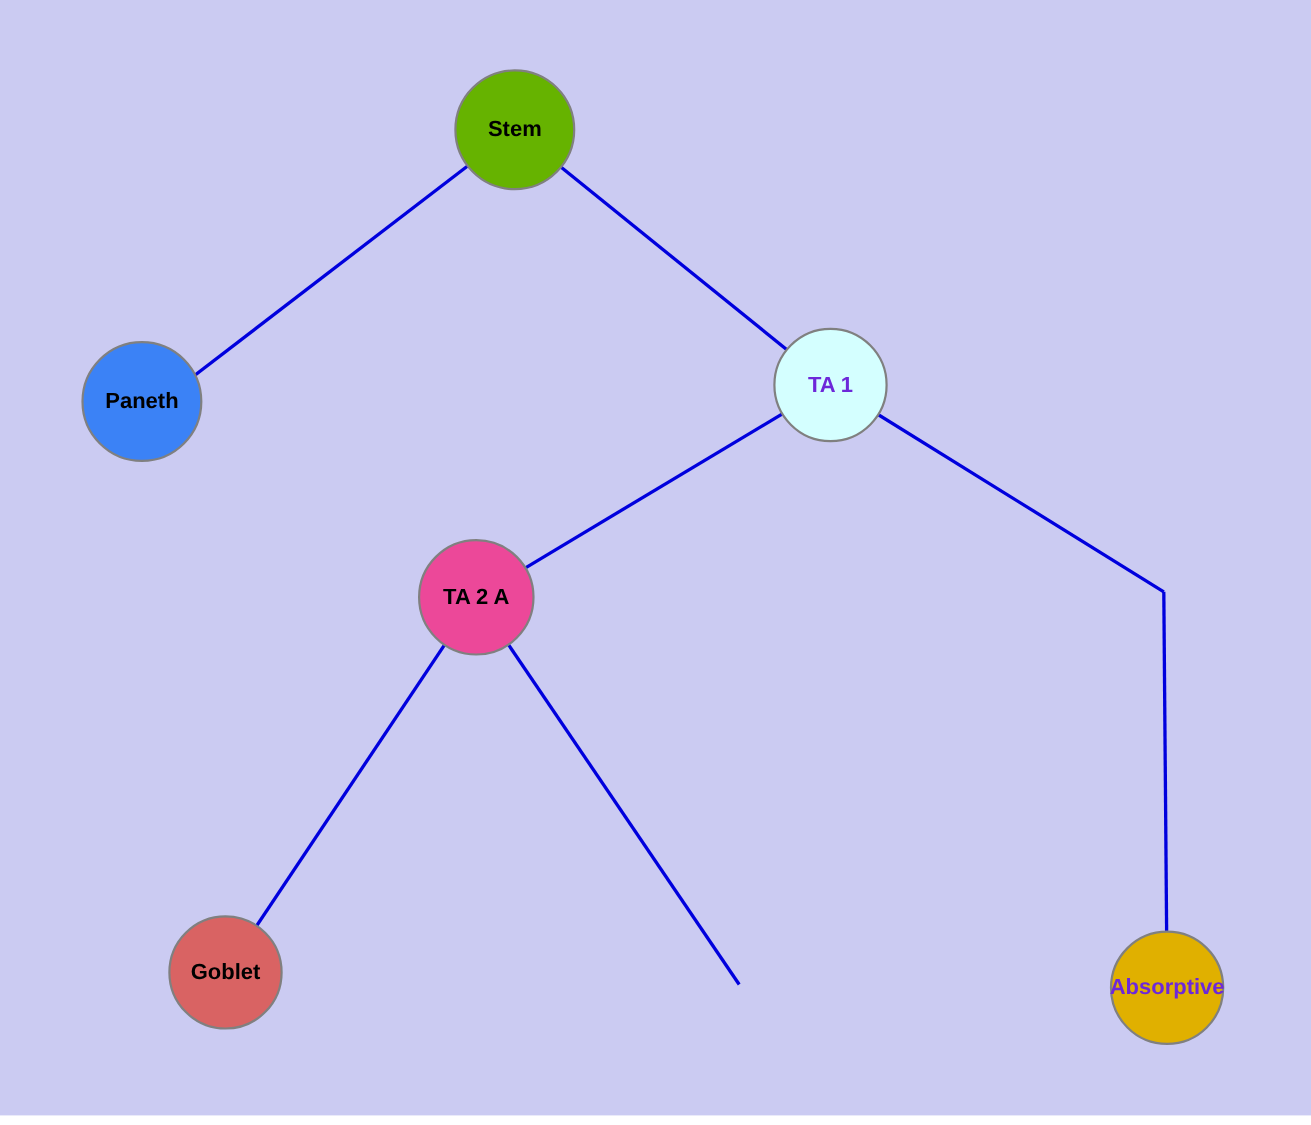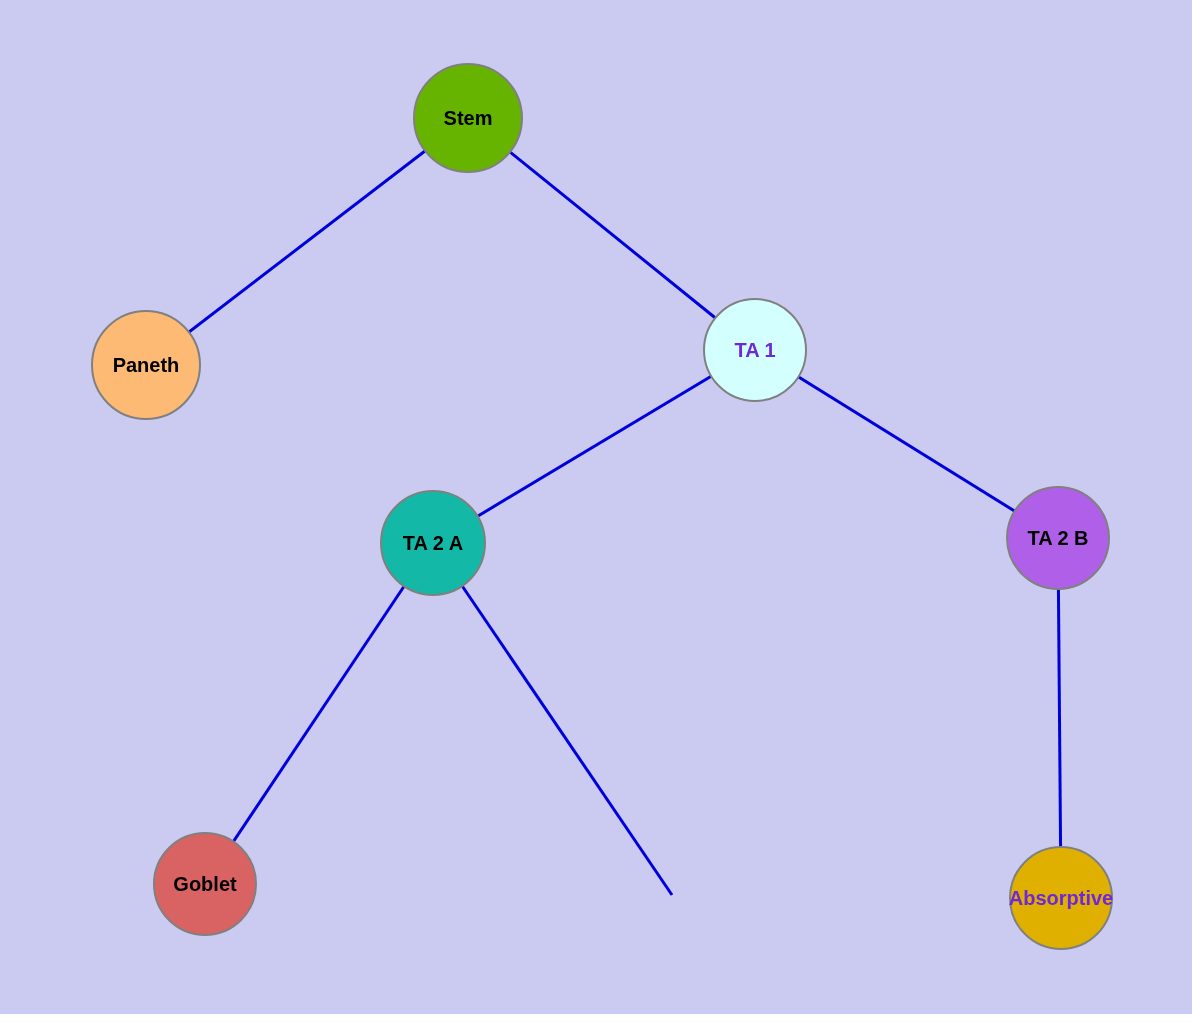--- a/index.html
+++ b/index.html
@@ -64,35 +64,32 @@
     <line class="edge" x1="755" y1="350" x2="1058" y2="538" stroke="#0000dd" stroke-width="3"></line>
     <line class="edge" x1="433" y1="543" x2="205" y2="884" stroke="#0000dd" stroke-width="3"></line>
     <line class="edge" x1="433" y1="543" x2="672" y2="895" stroke="#0000dd" stroke-width="3"></line>
     <line class="edge" x1="1058" y1="538" x2="1061" y2="898" stroke="#0000dd" stroke-width="3"></line>
   </svg>
 
   <div class="node" style="left: 413px; top: 63px; width: 110px; height: 110px; background: rgb(102, 179, 0); border-color: rgb(128, 128, 128);">
     <span class="node-label" style="color: rgb(0, 0, 0);">Stem</span>
   </div>
 
-  <div class="node" style="left: 91px; top: 310px; width: 110px; height: 110px; background: #fdba74; border-color: rgb(128, 128, 128);">
+  <div class="node" style="left: 74px; top: 310px; width: 110px; height: 110px; background: #3b82f6; border-color: rgb(128, 128, 128);">
     <span class="node-label" style="color: rgb(0, 0, 0);">Paneth</span>
   </div>
 
   <div class="node" style="left: 703px; top: 298px; width: 104px; height: 104px; background: rgb(212, 255, 255); border-color: rgb(128, 128, 128);">
     <span class="node-label" style="color: #6d28d9;">TA 1</span>
   </div>
 
-  <div class="node" style="left: 380px; top: 490px; width: 106px; height: 106px; background: #14b8a6; border-color: rgb(128, 128, 128);">
+  <div class="node" style="left: 380px; top: 490px; width: 106px; height: 106px; background: #ec4899; border-color: rgb(128, 128, 128);">
     <span class="node-label" style="color: rgb(0, 0, 0);">TA 2 A</span>
   </div>
 
-  <div class="node" style="left: 1006px; top: 486px; width: 104px; height: 104px; background: rgb(176, 96, 232); border-color: rgb(128, 128, 128);">
-    <span class="node-label" style="color: rgb(0, 0, 0);">TA 2 B</span>
-  </div>
 
   <div class="node" style="left: 153px; top: 832px; width: 104px; height: 104px; background: rgb(217, 99, 99); border-color: rgb(128, 128, 128);">
     <span class="node-label" style="color: rgb(0, 0, 0);">Goblet</span>
   </div>
 
 
   <div class="node" style="left: 1009px; top: 846px; width: 104px; height: 104px; background: rgb(224, 176, 0); border-color: rgb(128, 128, 128);">
     <span class="node-label" style="color: #6d28d9;">Absorptive</span>
   </div>
 

